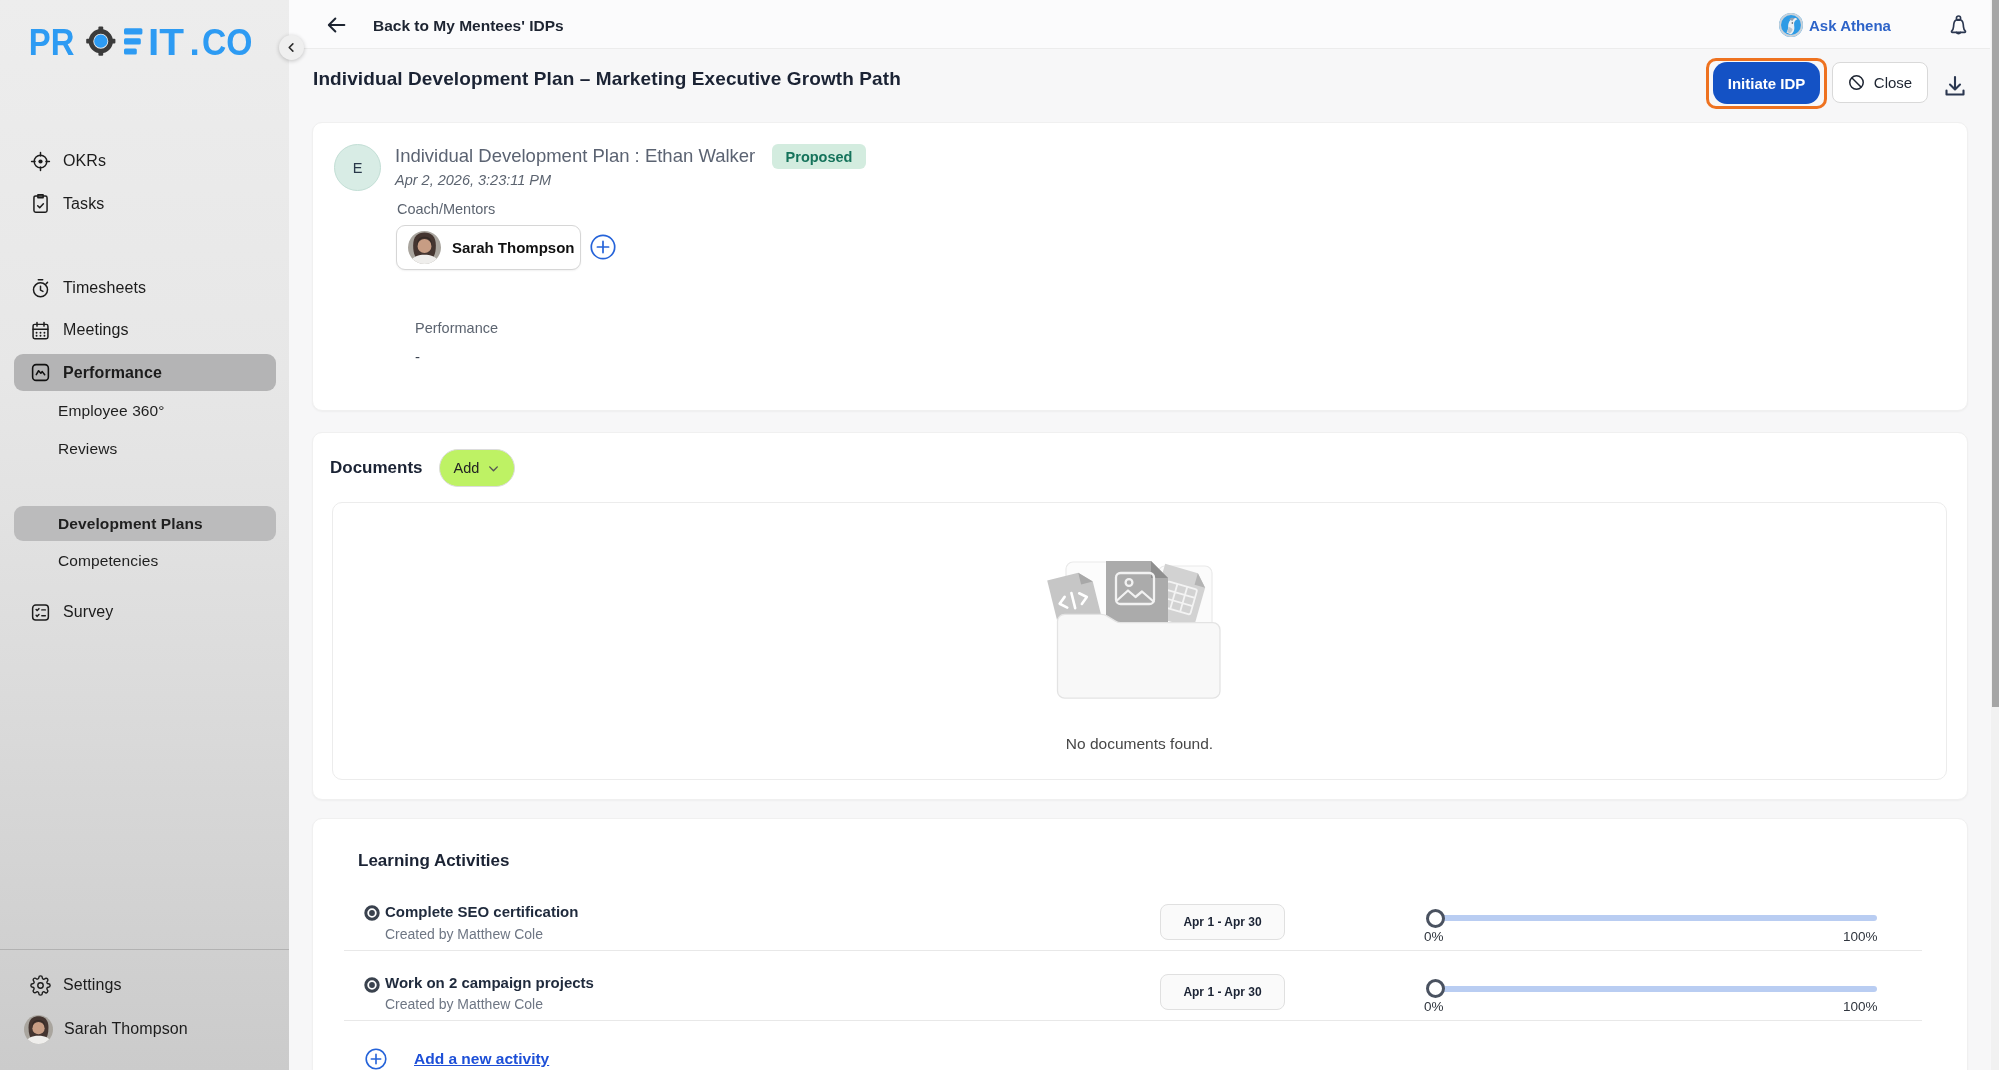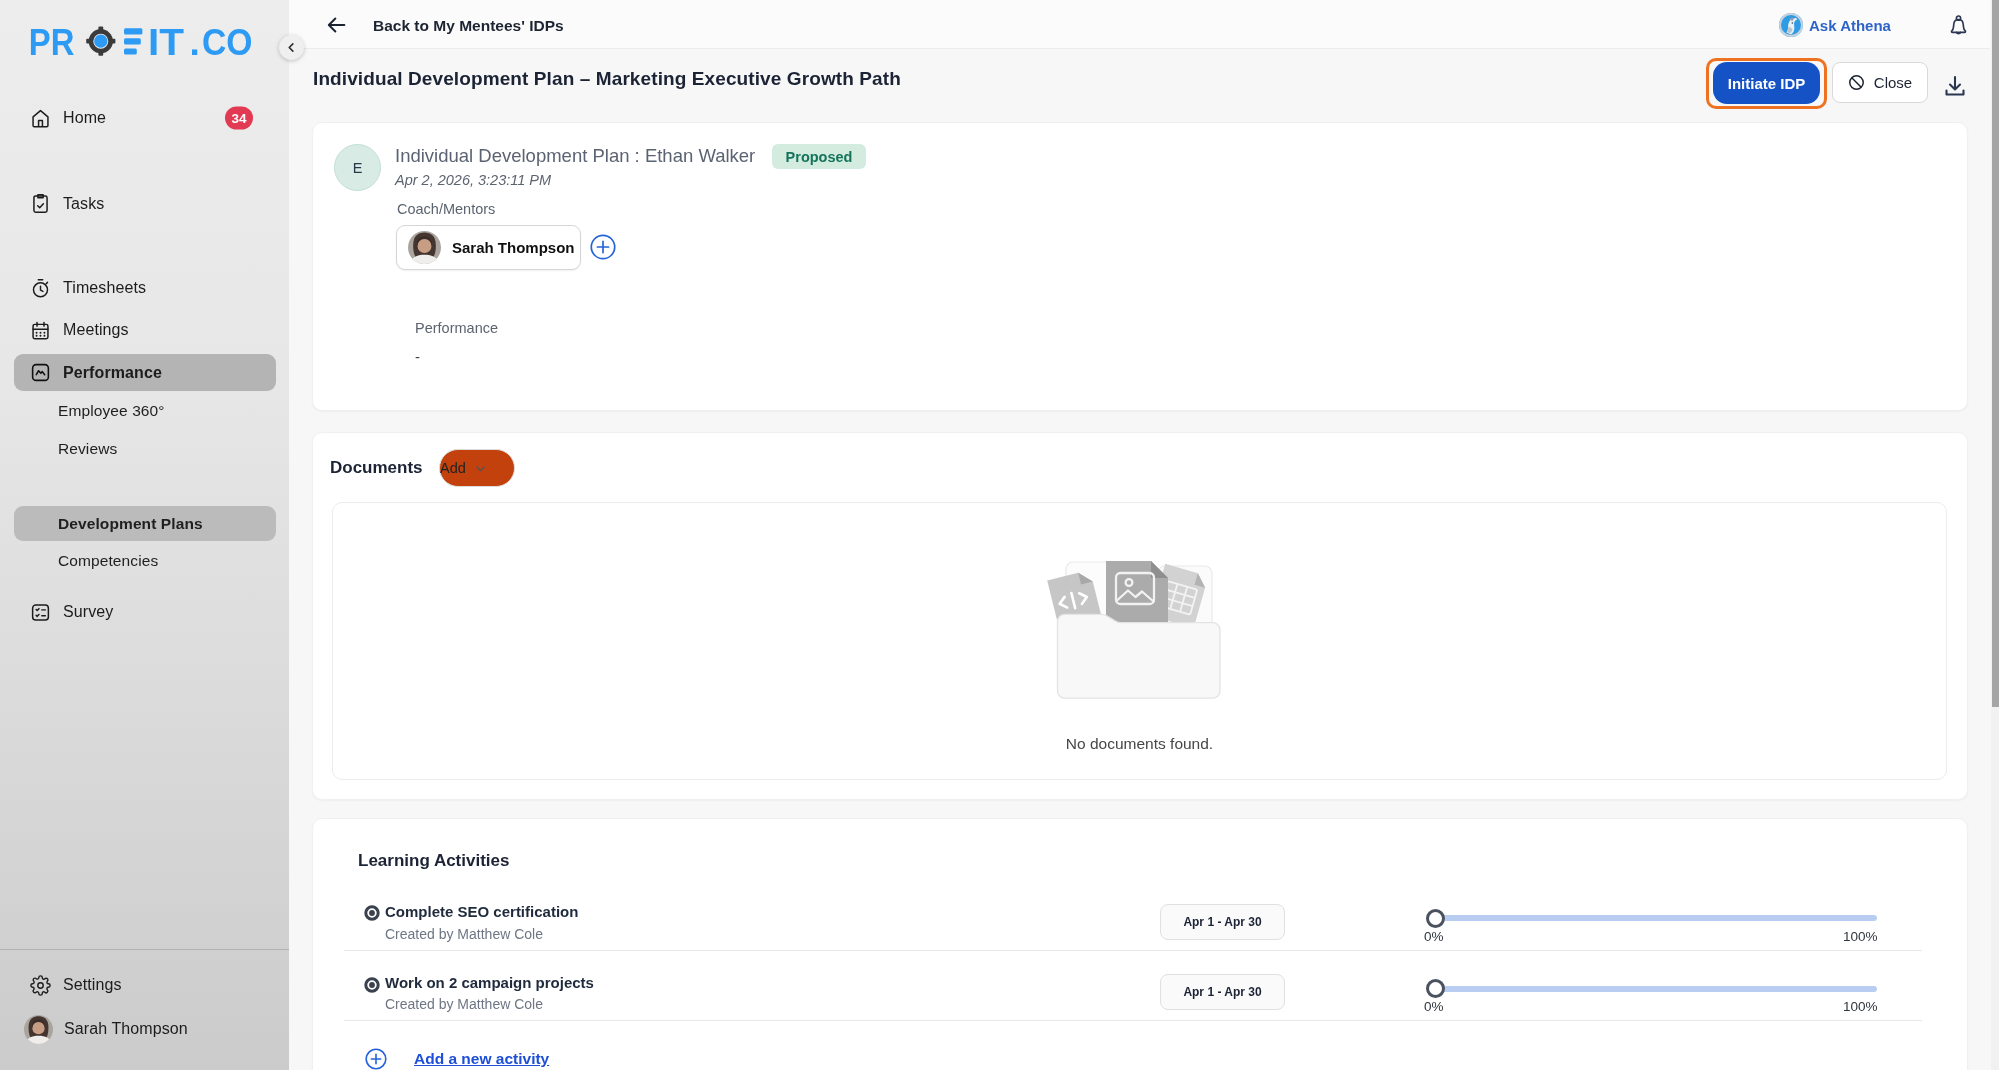--- a/index.html
+++ b/index.html
@@ -53,22 +53,22 @@
 .c1date { position:absolute; left:395px; top:172px; font-size:14.5px; font-style:italic; color:#5c6470; }
 .c1coach { position:absolute; left:397px; top:201px; font-size:14.5px; color:#5c6470; }
 .mentor-chip { position:absolute; left:396px; top:225px; width:185px; height:45px; background:#fff;
   border:1px solid #d6d6d6; border-radius:9px; box-shadow:0 1px 2px rgba(0,0,0,.06);
   display:flex; align-items:center; padding-left:11px; gap:11px; font-size:15px; font-weight:700; color:#101010; }
 .plus-circle { position:absolute; left:590px; top:234px; width:26px; height:26px; }
 .c1desc { position:absolute; left:415px; top:320px; font-size:14.5px; color:#5c6470; }
 .c1dash { position:absolute; left:415px; top:348px; font-size:15px; color:#3b4350; }
 
 .doch { position:absolute; left:330px; top:458px; font-size:17px; font-weight:700; color:#1b2334; }
-.btn-add { position:absolute; left:439px; top:449px; width:76px; height:38px; background:#c2410c; border:1px solid #dcdcdc;
-  border-radius:19px; display:flex; align-items:center; justify-content:flex-start; gap:8px; font-size:14.5px; color:#232323; }
+.btn-add { position:absolute; left:439px; top:449px; width:76px; height:38px; background:#bef264; border:1px solid #dcdcdc;
+  border-radius:19px; display:flex; align-items:center; justify-content:center; gap:8px; font-size:14.5px; color:#232323; }
 .docinner { position:absolute; left:332px; top:502px; width:1615px; height:278px; border:1px solid #ececec; border-radius:10px; }
 .nodocs { position:absolute; left:332px; top:735px; width:1615px; text-align:center; font-size:15.5px; color:#474747; }
 .folderwrap { position:absolute; left:1041px; top:556px; }
 
 .lah { position:absolute; left:358px; top:851px; font-size:17px; font-weight:700; color:#1b2334; }
 .act-title { position:absolute; left:385px; font-size:15px; font-weight:700; color:#1f2a3c; }
 .act-sub { position:absolute; left:385px; font-size:14px; color:#6e7684; }
 .date-chip { position:absolute; left:1160px; width:125px; height:36px; background:#fafafa; border:1px solid #e0e0e0;
   border-radius:8px; display:flex; align-items:center; justify-content:center; font-size:12px; font-weight:700; color:#1b2334; }
 .sl-track { position:absolute; left:1434px; width:443px; height:6px; background:#b9cdf2; border-radius:3px; }
@@ -105,26 +105,27 @@
       <rect x="-2.4" y="10.4" width="4.8" height="4.2" rx="1" fill="#3b3b3b"></rect>
       <rect x="-14.6" y="-2.4" width="4.2" height="4.8" rx="1" fill="#3b3b3b"></rect>
       <rect x="10.4" y="-2.4" width="4.2" height="4.8" rx="1" fill="#3b3b3b"></rect>
     </g>
   </svg>
   <div class="collapse-btn">
       <svg width="11" height="11" viewBox="0 0 24 24" fill="none" stroke="#2a2a2a" stroke-width="3.4" stroke-linecap="round" stroke-linejoin="round">
         <path d="M15 4l-8 8 8 8"></path>
       </svg>
     </div>
-  <div class="nav-item" style="top:97px;">
-    <svg viewBox="0 0 24 24" fill="none" stroke="#1c1c1c" stroke-width="1.7" stroke-linejoin="round">
-        <path d="M3.5 10.2 12 3l8.5 7.2V20a1.3 1.3 0 0 1-1.3 1.3H4.8A1.3 1.3 0 0 1 3.5 20Z"></path>
-        <path d="M9.8 21.3v-7h4.4v7"></path>
-      </svg>
-    Home<span class="badge34">34</span></div>
+  <div class="nav-item" style="top:140px;">
+    <svg viewBox="0 0 24 24" fill="none" stroke="#1c1c1c" stroke-width="1.7" stroke-linecap="round">
+        <circle cx="12" cy="12" r="7.2"></circle>
+        <circle cx="12" cy="12" r="2.4" fill="#1c1c1c" stroke="none"></circle>
+        <path d="M12 1.8v4M12 18.2v4M1.8 12h4M18.2 12h4"></path>
+      </svg>
+    OKRs</div>
   <div class="nav-item" style="top:182.5px;">
     <svg viewBox="0 0 24 24" fill="none" stroke="#1c1c1c" stroke-width="1.7" stroke-linecap="round" stroke-linejoin="round">
         <rect x="4.5" y="3.5" width="15" height="18.5" rx="2"></rect>
         <path d="M9 2h6v3.5H9z"></path>
         <path d="M8.8 14.5l2.3 2.3 4.2-4.6"></path>
       </svg>
     Tasks</div>
   <div class="nav-item" style="top:267px;">
     <svg viewBox="0 0 24 24" fill="none" stroke="#1c1c1c" stroke-width="1.7" stroke-linecap="round">
         <circle cx="12" cy="13.5" r="8"></circle>

